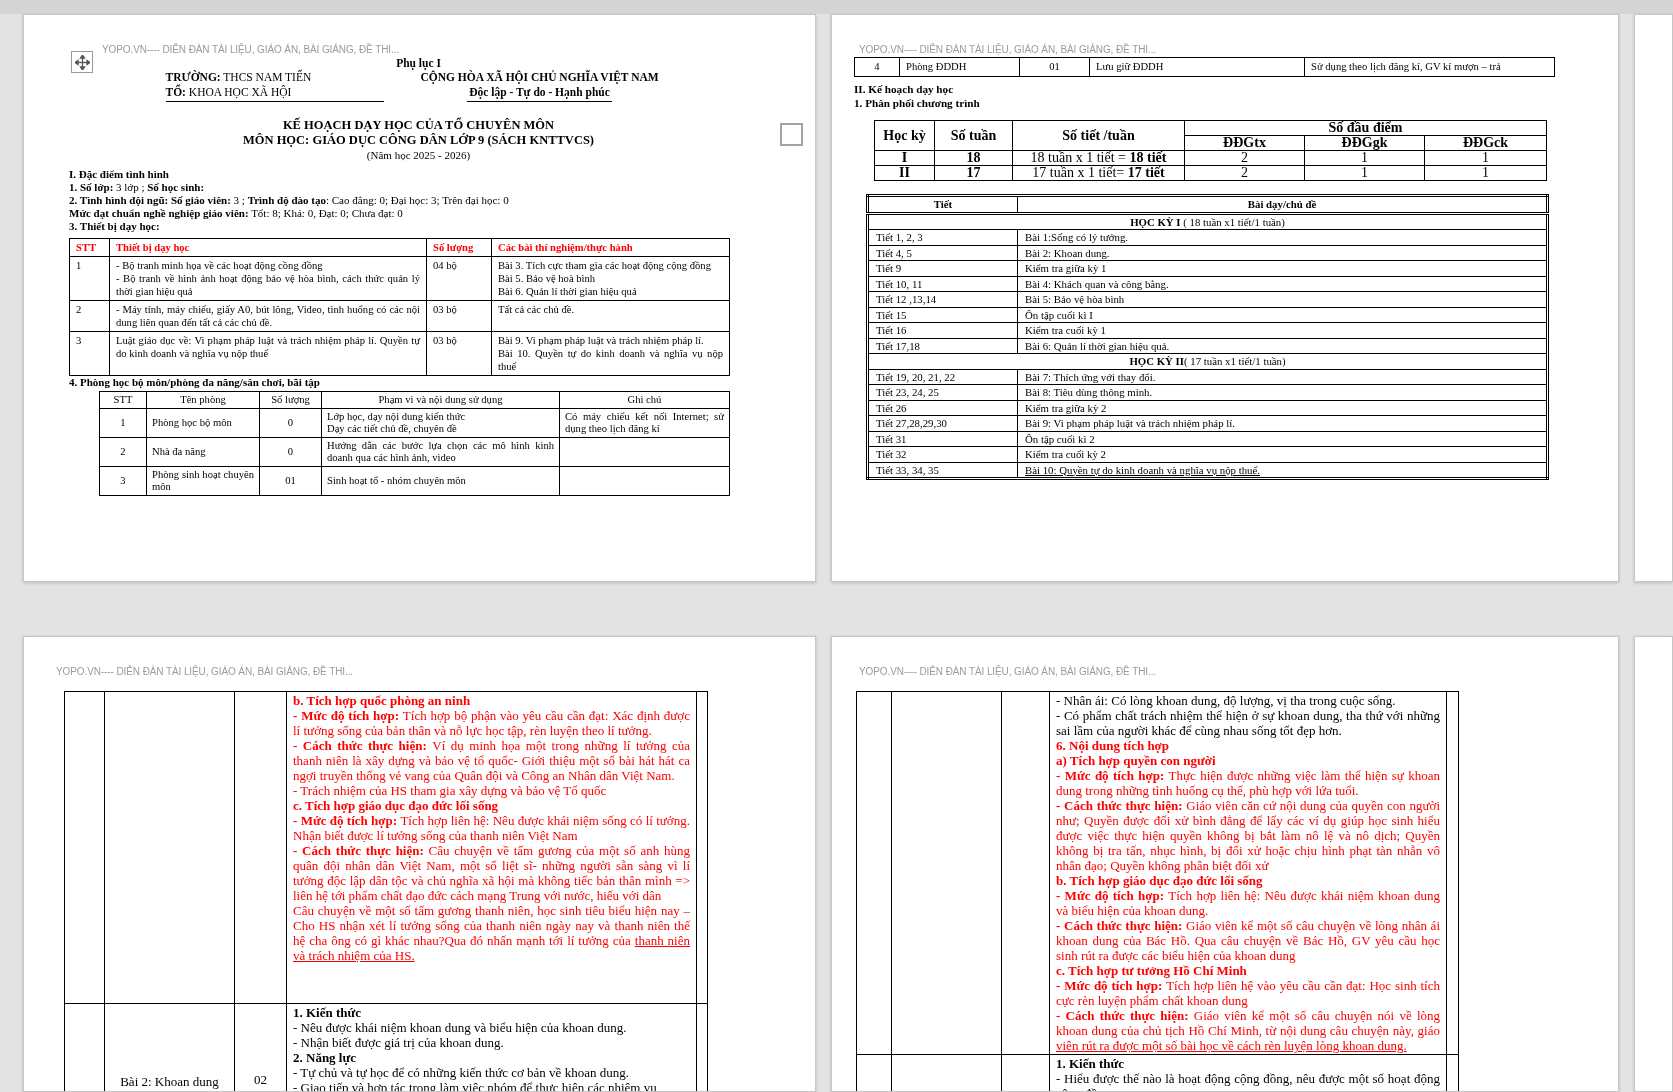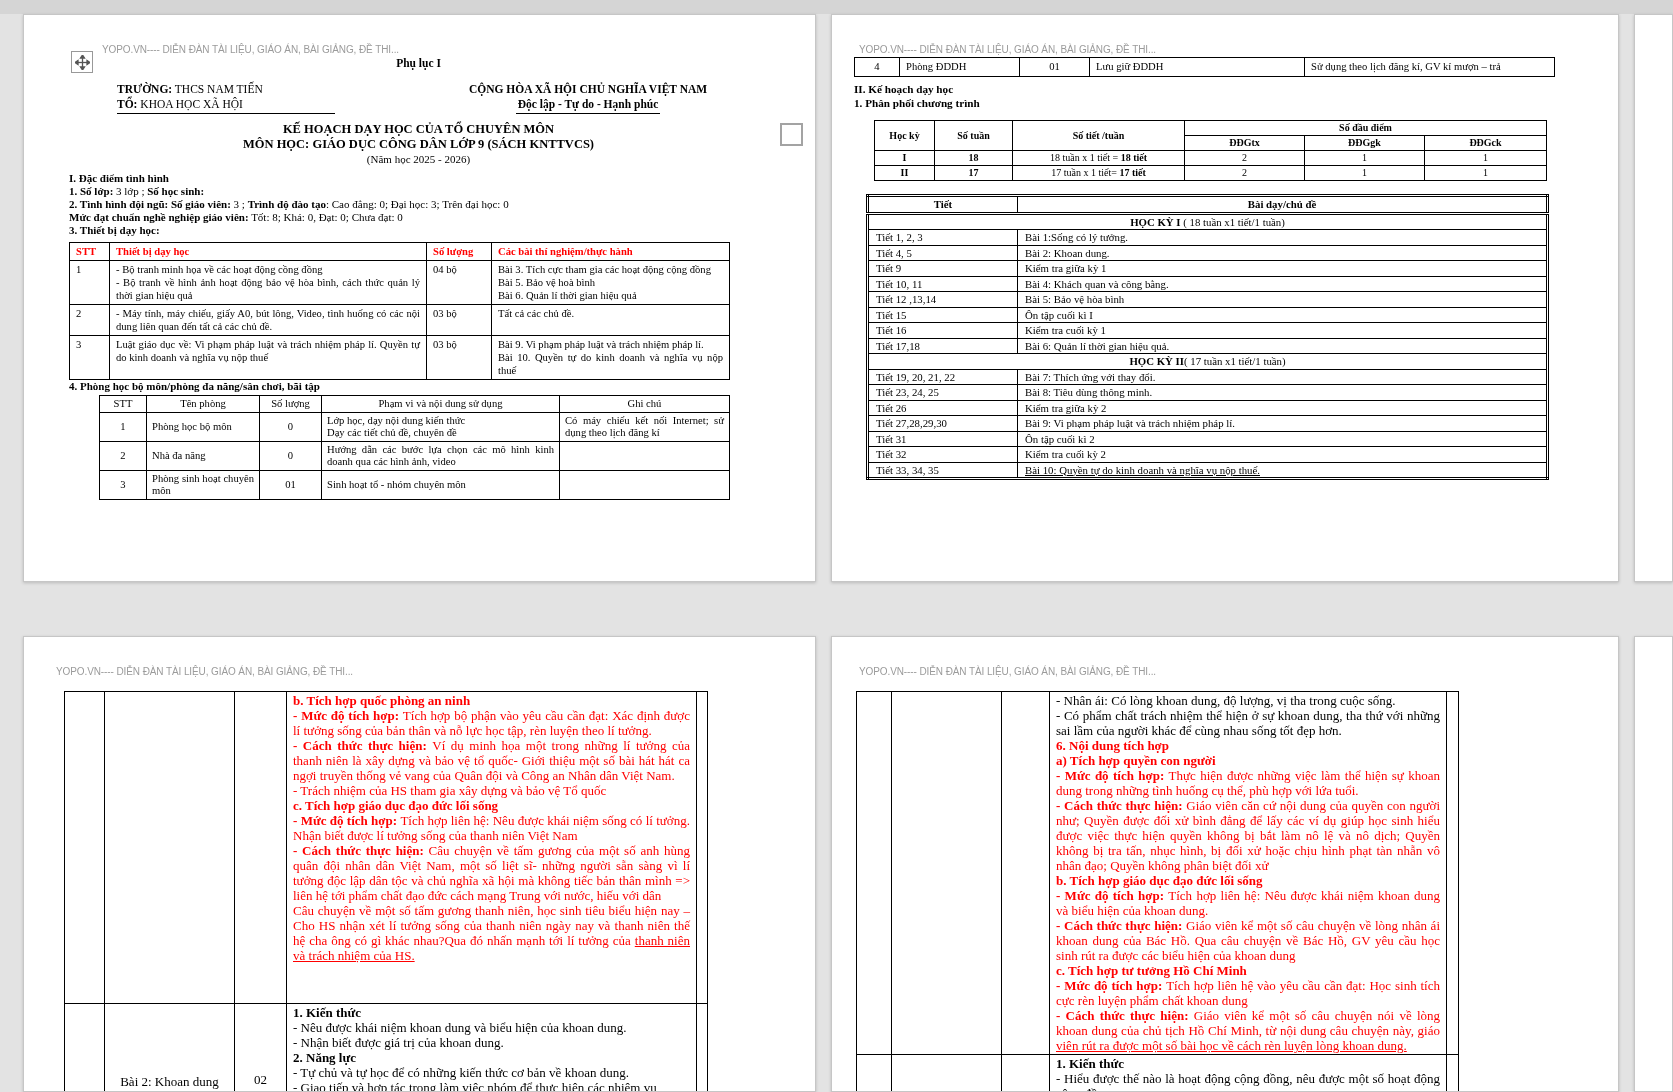--- a/index.html
+++ b/index.html
@@ -17,37 +17,37 @@
 .b{font-weight:bold}
 .red{color:#ff0000}
 .u{text-decoration:underline}
 .ctr{text-align:center}
 .just{text-align:justify}
 .mt{margin-top:8px}
 .para{margin:0}
 .anchor{position:absolute;left:47px;top:36px;width:22px;height:22px;border:1px solid #999;background:#fff;display:flex;align-items:center;justify-content:center}
 .checkbox{position:absolute;left:756px;top:108px;width:23px;height:23px;border:2px solid #a3a3a3;background:#fff}
 .p1c{padding:42px 47px 0 45px;font-size:11px;line-height:13px}
-.appendix{font-size:11.5px;margin-bottom:12px}
-.hdrrow{display:flex;justify-content:space-between;font-size:11.5px;line-height:15px;margin-bottom:8px}
+.appendix{font-size:11.5px;margin-bottom:0}
+.hdrrow{display:flex;justify-content:center;font-size:11.5px;line-height:15px;margin-bottom:16px}
 .schoolblk{margin-left:48px}
 .uline2{border-bottom:1px solid #000;padding-bottom:1px;width:218px}
 .mottoblk{width:312px;text-align:center;margin-right:24px}
 .motto-u{display:inline-block;border-bottom:1px solid #000;padding:0 2px 1px}
 .titleblk{line-height:15px;margin-bottom:5px;text-align:center}
 .t1{font-size:12.5px}
 .sec-h{}
 table.tbl{border-collapse:collapse;table-layout:fixed}
 .tbl td{border:1px solid #000;padding:2px 6px;vertical-align:top;overflow:hidden}
 .eq{width:660px;margin-top:5px;font-size:10.6px;line-height:13px}
 .rooms{width:630px;margin-left:30px;margin-top:2px;font-size:10.6px;line-height:12px}
 .rooms td{vertical-align:middle;padding:2px 5px}
 .p2c{padding:42px 30px 0 22px;font-size:11px;line-height:13px}
 .cont{width:700px;font-size:10.6px;line-height:14px}
-.dist{width:672px;margin:10px 0 0 20px;font-size:10px;line-height:12px}
+.dist{width:672px;margin:10px 0 0 20px;font-size:14px;line-height:12px}
 .dist td{padding:1px 4px;text-align:center;height:15px;vertical-align:middle}
 .sch{width:680px;margin:13px 0 0 12px;font-size:10.8px;line-height:12.5px;border:3px double #000}
 .sch td{padding:1px 7px;height:14px;vertical-align:middle}
 .sch tr.hdr{border-bottom:3px double #000}
 .bt{position:absolute;font-size:13px;line-height:15px}
 #pg4 .bt{left:40px;top:54px;width:643px}
 #pg5 .bt{left:24px;top:54px;width:602px}
 .bt td{padding:1px 6px;vertical-align:top}
 #pg4 tr.r1{height:312px}
 #pg5 tr.r1{height:357px}

